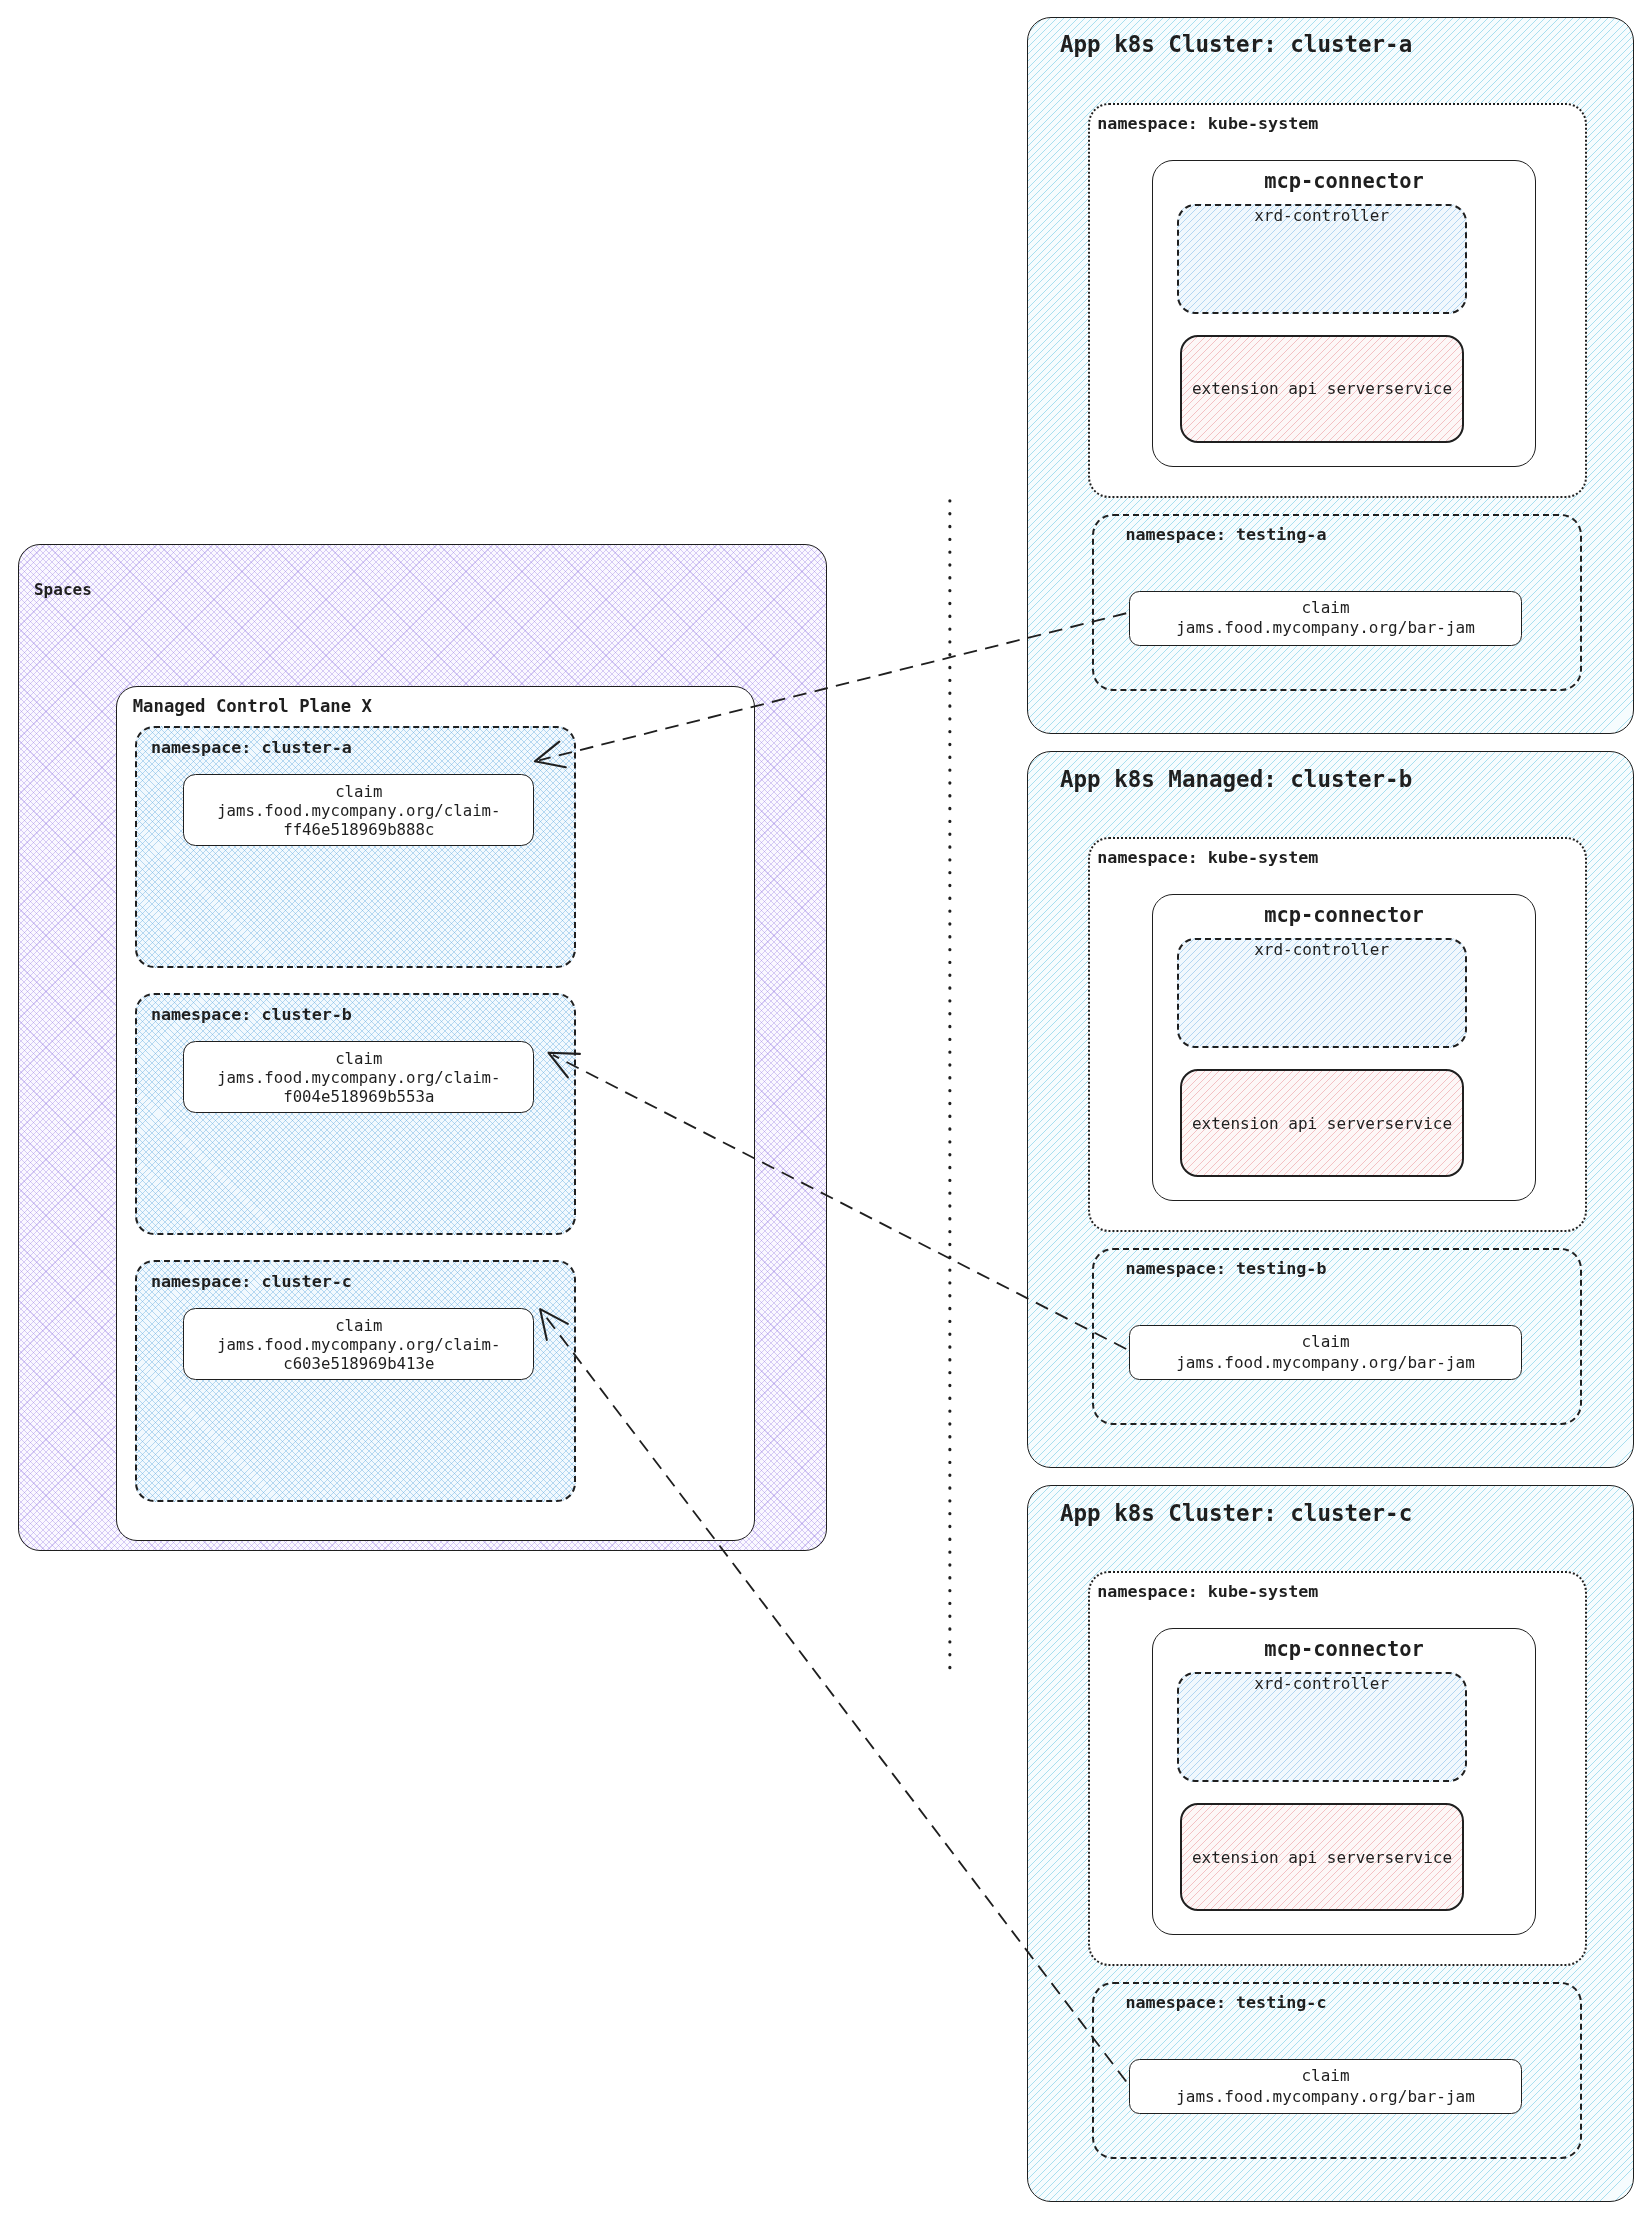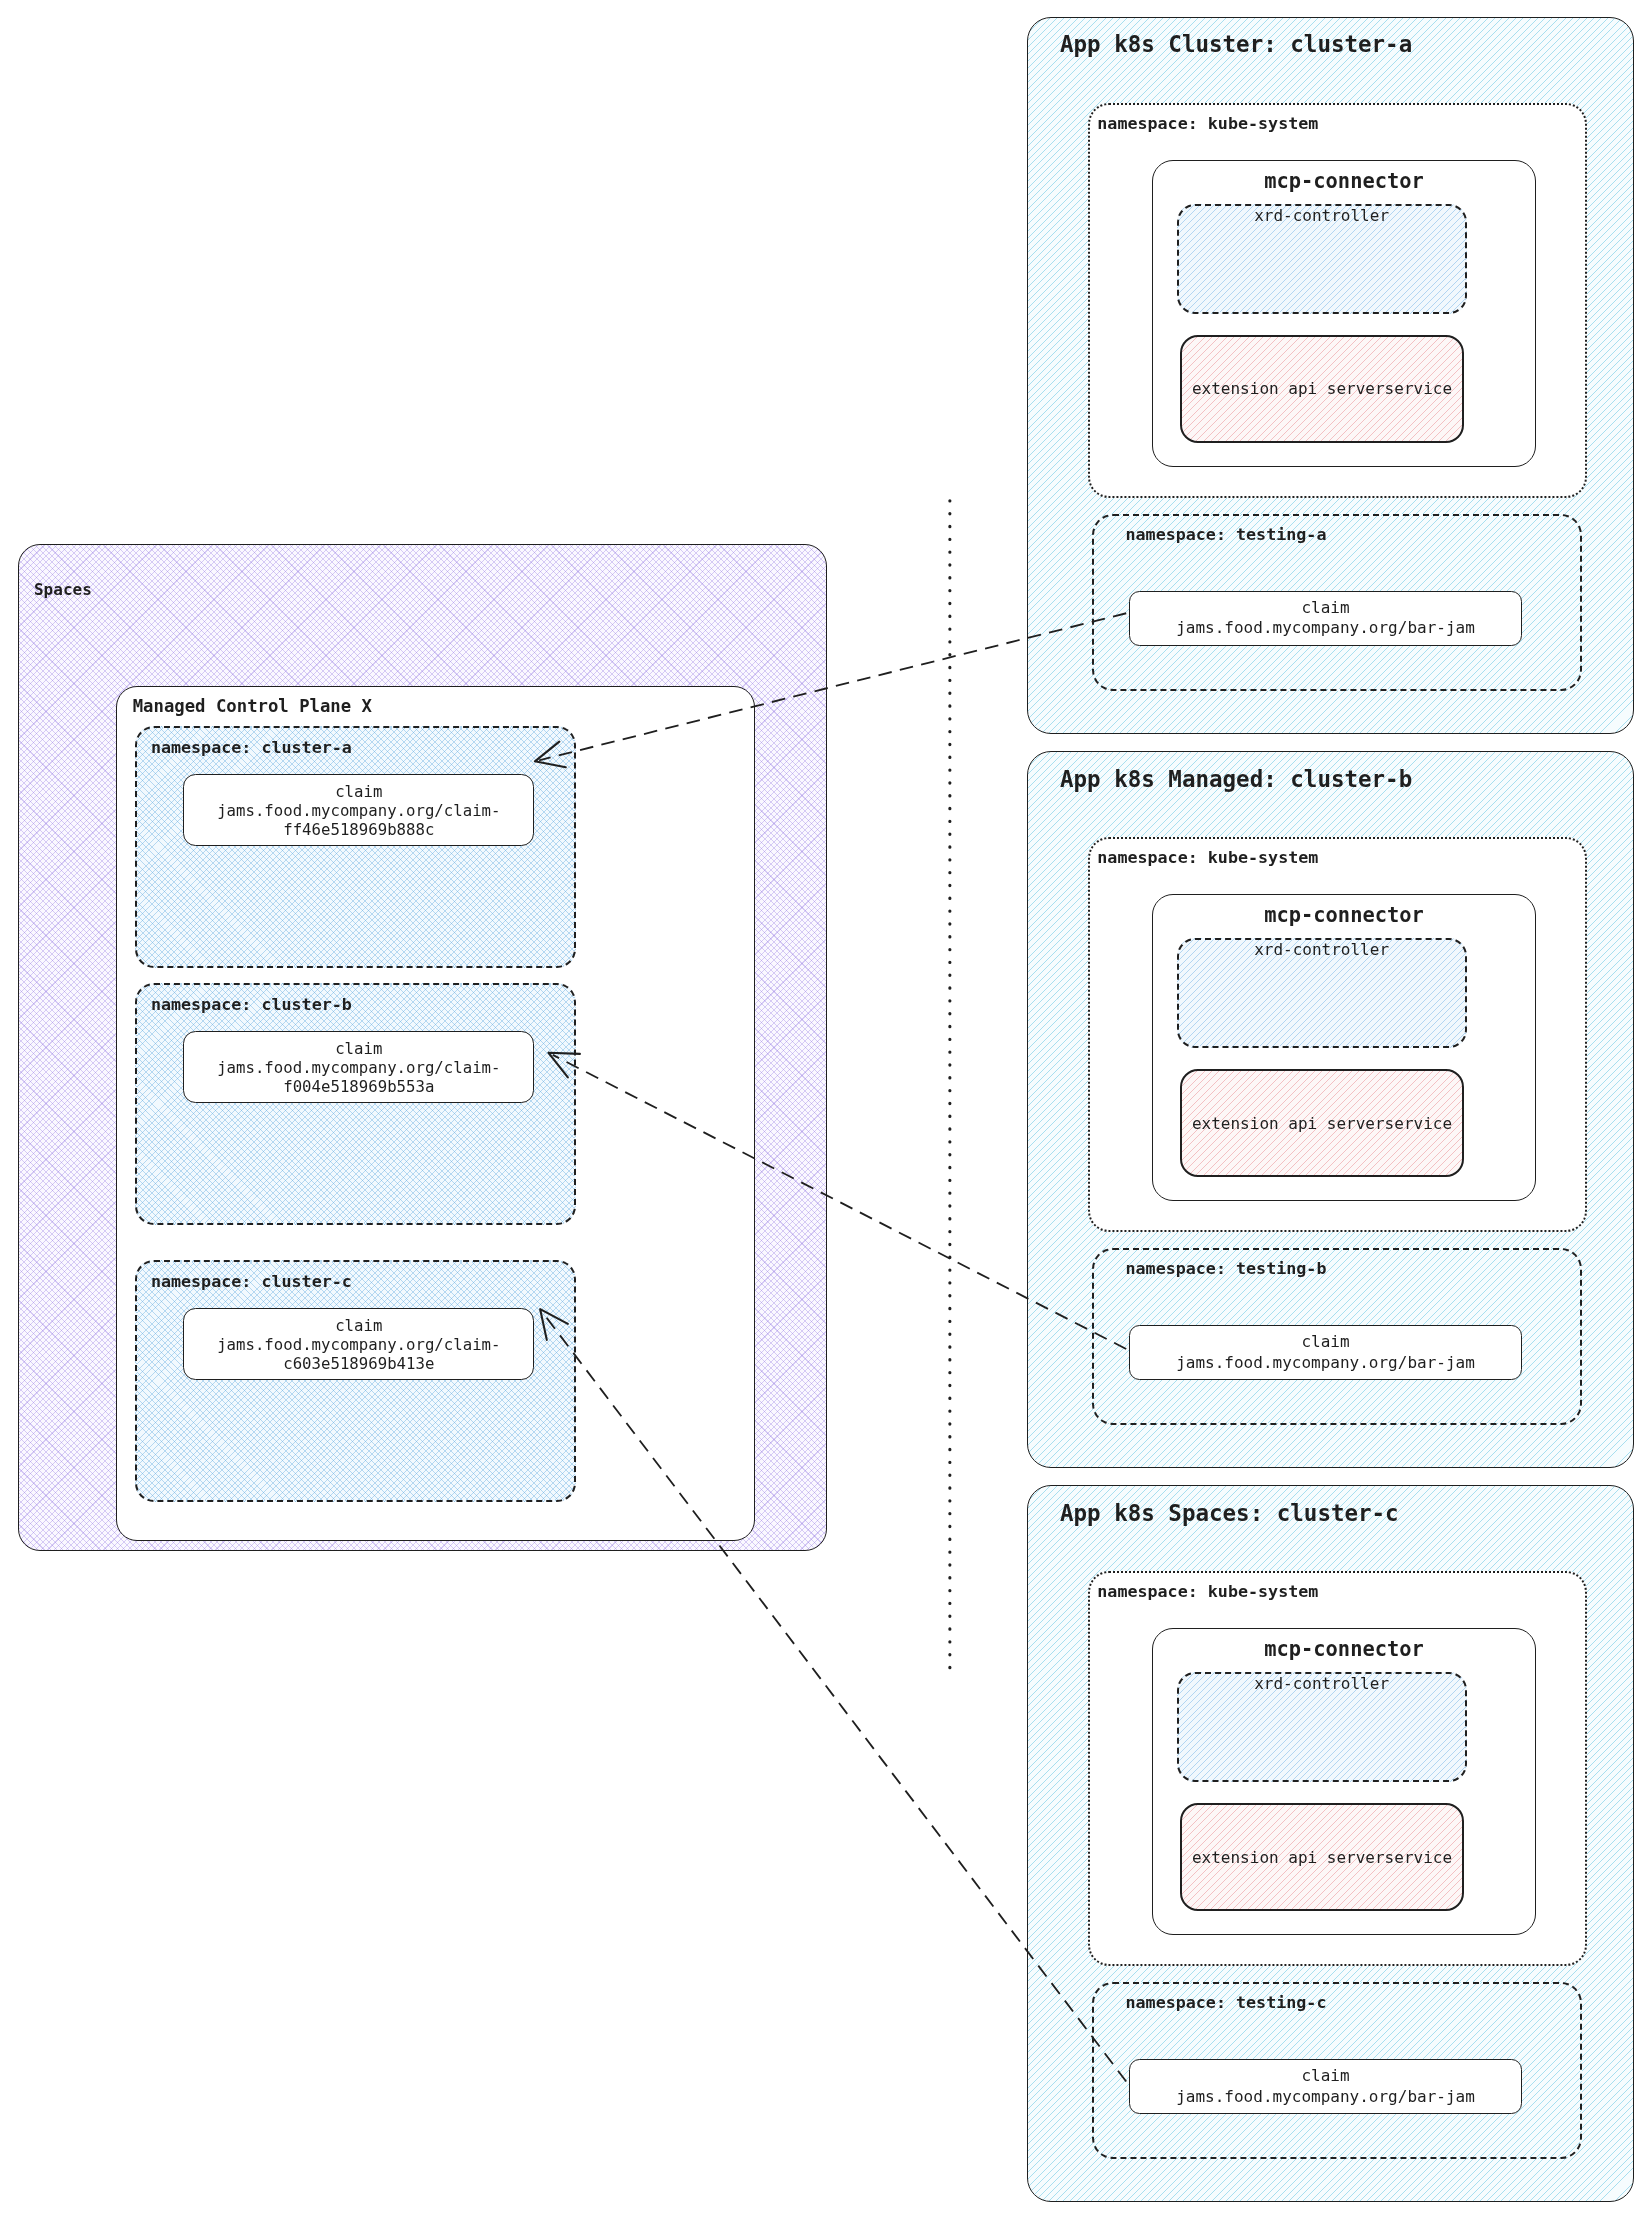--- a/index.html
+++ b/index.html
@@ -32,21 +32,21 @@
     background-color:#fdf7f7;
     background-image:repeating-linear-gradient(135deg, rgba(233,139,144,0.5) 0 0.7px, transparent 0.7px 5.2px);
   }
 
   
   .spaces{left:18.3px;top:544px;width:809px;height:1007px;border:1.8px solid #1f1f1f;border-radius:22px;}
   .spaces-label{position:absolute;left:14.7px;top:7.3px;font-size:16px;font-weight:700;margin-top:28px;}
   .mcpx{left:116px;top:642px;width:639px;height:855px;background:#ffffff;border:1.6px solid #1f1f1f;border-radius:21px;margin-top:44px;}
   .mcpx-label{position:absolute;left:15.7px;top:9.4px;font-size:17.3px;font-weight:700;}
   .ns{left:18.3px;width:441px;height:242px;border:2.1px dashed #1f1f1f;border-radius:19px;}
-  .ns-a{top:39px;} .ns-b{top:296px;text-decoration:underline;} .ns-c{top:573px;}
+  .ns-a{top:39px;} .ns-b{top:306px;text-decoration:underline;} .ns-c{top:573px;}
   .ns-label{position:absolute;left:13.6px;top:9.4px;font-size:16.7px;font-weight:600;}
   .claim-left{left:46px;top:46px;width:351px;height:72px;background:#ffffff;border:1.6px solid #1f1f1f;border-radius:12.6px;
     display:flex;flex-direction:column;align-items:center;justify-content:center;font-size:15.7px;font-weight:500;line-height:19px;text-align:center;}
 
   
   .cluster{left:1027px;width:607px;height:717px;border:1.6px solid #1f1f1f;border-radius:24px;}
   .cluster-a{top:16.7px;} .cluster-b{top:751px;} .cluster-c{top:1485px;}
   .cluster-title{position:absolute;left:32px;top:13.6px;font-size:22.5px;font-weight:700;text-align:right;}
   .kube{left:60px;top:85px;width:499px;height:395px;background:#ffffff;border:2.1px dotted #1f1f1f;border-radius:21px;}
   .kube-label{position:absolute;left:7.3px;top:8.4px;font-size:16.7px;font-weight:600;}
@@ -145,21 +145,21 @@
     <div class="box testing hatch-cyan">
       <div class="testing-label">namespace: testing-b</div>
       <div class="box claim-right">
         <div>claim</div>
         <div>jams.food.mycompany.org/bar-jam</div>
       </div>
     </div>
   </div>
 
   <div class="box cluster cluster-c hatch-cyan">
-    <div class="cluster-title">App k8s Spaces: cluster-c</div>
+    <div class="cluster-title">App k8s Cluster: cluster-c</div>
     <div class="box kube">
       <div class="kube-label">namespace: kube-system</div>
       <div class="box mcp">
         <div class="mcp-label">mcp-connector</div>
         <div class="box xrd hatch-xrd">
           <span>xrd-controller</span>
         </div>
         <div class="box ext hatch-pink">
           <div>extension api server</div>
           <div>service</div>

